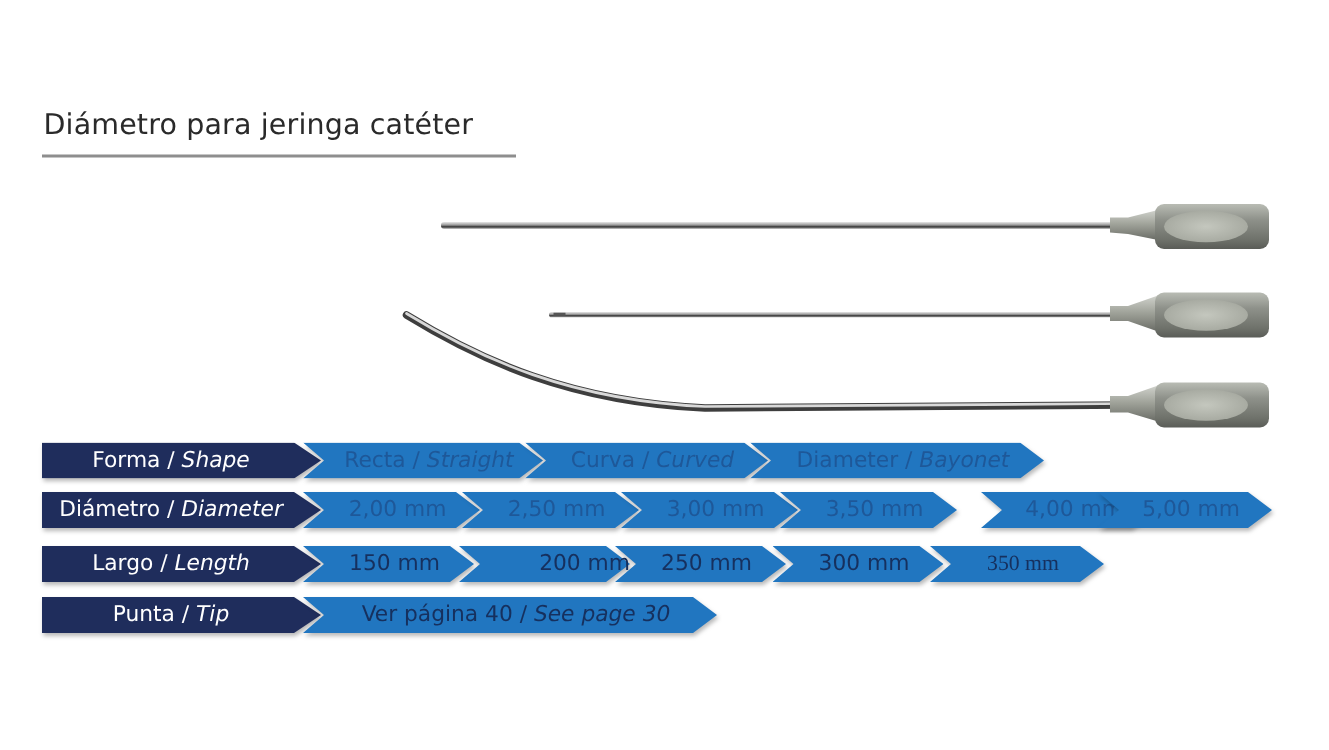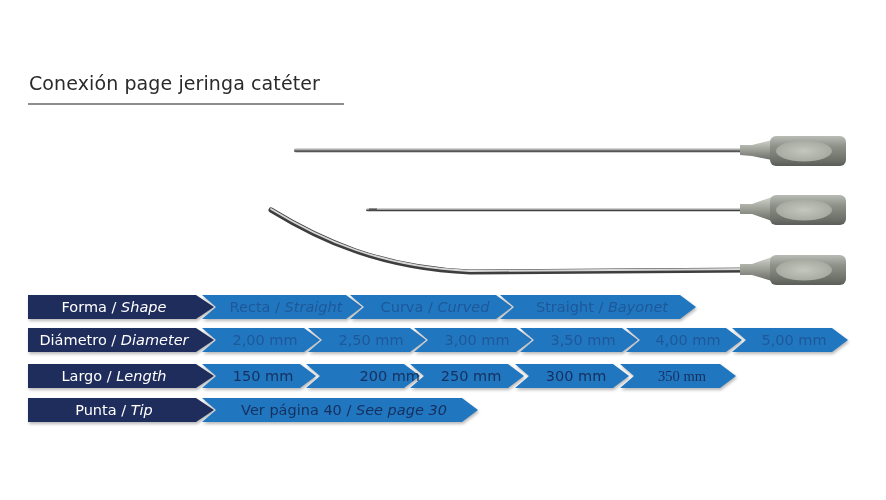--- a/index.html
+++ b/index.html
@@ -36,21 +36,21 @@
       clip-path: polygon(0 0, calc(100% - 16px) 0, 100% 50%, calc(100% - 16px) 100%, 0 100%, 14px 50%);
     }
     .val .lbl { color: #1c3f74; padding-left: 8px; }
     .val.faded .lbl { color: #1d4e8c; opacity: 0.75; }
     .val.dark .lbl { color: #16305e; }
     i { font-style: italic; }
   </style>
 </head>
 <body>
 
-<div class="title">Conexión page jeringa catéter</div>
+<div class="title">Diámetro para jeringa catéter</div>
 <div class="title-rule"></div>
 
 <svg class="instruments" viewBox="0 0 886 300" xmlns="http://www.w3.org/2000/svg">
   <defs>
     <linearGradient id="shaft" x1="0" y1="0" x2="0" y2="1">
       <stop offset="0" stop-color="#e8e8e8"></stop>
       <stop offset="0.45" stop-color="#9a9a9a"></stop>
       <stop offset="0.7" stop-color="#3a3a3a"></stop>
       <stop offset="1" stop-color="#a0a0a0"></stop>
     </linearGradient>
@@ -103,21 +103,21 @@
   <div class="arrow val faded" style="left:174px; width:160px;">
     <div class="shape"></div>
     <span class="lbl"><span>Recta / </span><i>Straight</i></span>
   </div>
   <div class="arrow val faded" style="left:322px; width:162px;align-items:center;">
     <div class="shape"></div>
     <span class="lbl"><span>Curva / </span><i>Curved</i></span>
   </div>
   <div class="arrow val faded" style="left:472px; width:196px;">
     <div class="shape"></div>
-    <span class="lbl"><span>Straight / </span><i>Bayonet</i></span>
+    <span class="lbl"><span>Diameter / </span><i>Bayonet</i></span>
   </div>
 </div>
 
 <div class="row" style="top:328px;">
   <div class="arrow head" style="left:0; width:186px;">
     <div class="shape"></div>
     <span class="lbl"><span>Diámetro / </span><i>Diameter</i></span>
   </div>
   <div class="arrow val faded" style="left:174px; width:118px;">
     <div class="shape"></div>
@@ -128,21 +128,21 @@
       <span class="lbl">2,50 mm</span>
   </div>
   <div class="arrow val faded" style="left:386px; width:118px;">
     <div class="shape"></div>
       <span class="lbl">3,00 mm</span>
   </div>
   <div class="arrow val faded" style="left:492px; width:118px;">
     <div class="shape"></div>
       <span class="lbl">3,50 mm</span>
   </div>
-  <div class="arrow val faded" style="left:598px; width:116px;text-align:right;">
+  <div class="arrow val faded" style="left:626px; width:116px;text-align:right;">
     <div class="shape"></div>
       <span class="lbl">4,00 mm</span>
   </div>
   <div class="arrow val faded" style="left:704px; width:116px;">
     <div class="shape"></div>
       <span class="lbl">5,00 mm</span>
   </div>
 </div>
 
 <div class="row" style="top:364px;">

